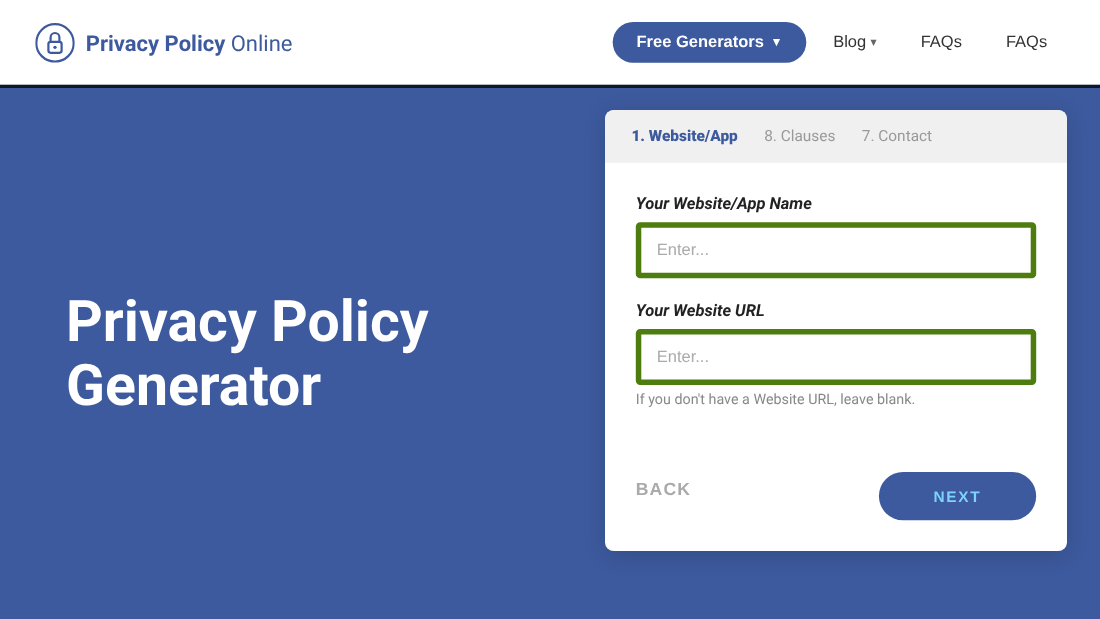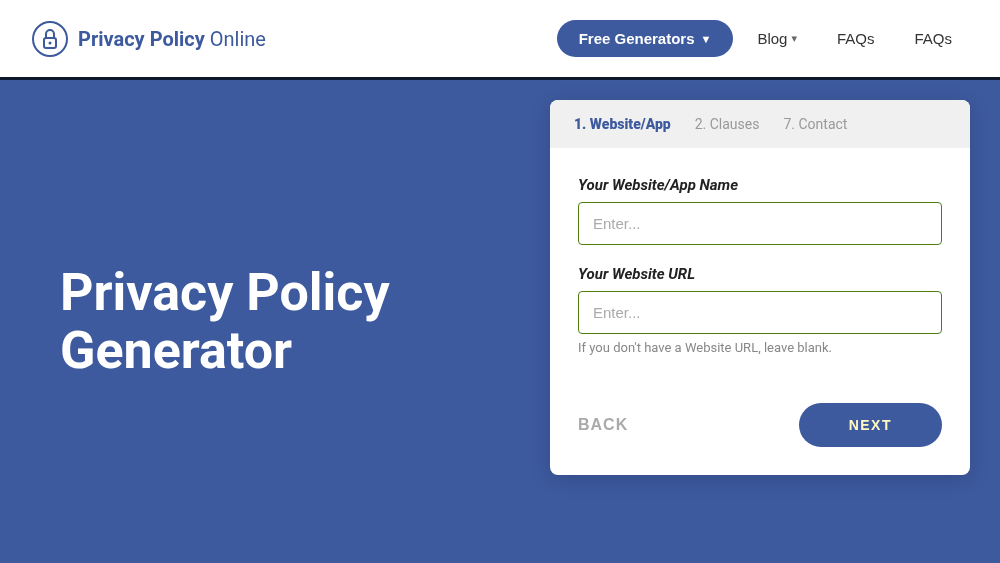--- a/index.html
+++ b/index.html
@@ -131,21 +131,21 @@
     .field-label {
       font-size: 15px;
       font-weight: 700;
       color: #222;
       margin-bottom: 8px;
       display: block;
       font-style: italic;
     }
     .field-input {
       width: 100%;
-      border: 1px solid #4d7c0f;
+      border: 5px solid #4d7c0f;
       border-radius: 4px;
       padding: 12px 14px;
       font-size: 15px;
       color: #333;
       outline: none;
       margin-bottom: 20px;
     }
     .field-input::placeholder {
       color: #aaa;
     }
@@ -168,29 +168,30 @@
       border: none;
       color: #aaa;
       font-size: 16px;
       font-weight: 600;
       letter-spacing: 1px;
       cursor: pointer;
       text-transform: uppercase;
     }
     .btn-next {
       background: #3d5a9e;
-      color: #fef9c3;
+      color: #7dd3fc;
       border: none;
       border-radius: 25px;
       padding: 14px 50px;
       font-size: 14px;
       font-weight: 700;
       letter-spacing: 1.5px;
       cursor: pointer;
       text-transform: uppercase;
+      margin-top: 10px;
     }
   </style>
 </head>
 <body>
 
 <header class="header">
   <div class="logo-area">
 
     <svg class="logo-icon" viewBox="0 0 36 36" fill="none" xmlns="http://www.w3.org/2000/svg">
       <circle cx="18" cy="18" r="17" stroke="#3d5a9e" stroke-width="2"></circle>
@@ -229,21 +230,21 @@
     </h1>
   </div>
 
   <div class="right-panel">
     <div class="form-card">
 
       <div class="steps-header">
         <span class="step active">
           <strong>1. Website/App</strong>
         </span>
-        <span class="step">2. Clauses</span>
+        <span class="step">8. Clauses</span>
         <span class="step">7. Contact</span>
       </div>
 
       <div class="form-body">
         <label class="field-label">Your Website/App Name</label>
         <input class="field-input" type="text" placeholder="Enter..." style="">
 
         <label class="field-label">Your Website URL</label>
         <input class="field-input" type="text" placeholder="Enter..." style="">
         <p class="field-hint">If you don't have a Website URL, leave blank.</p>

